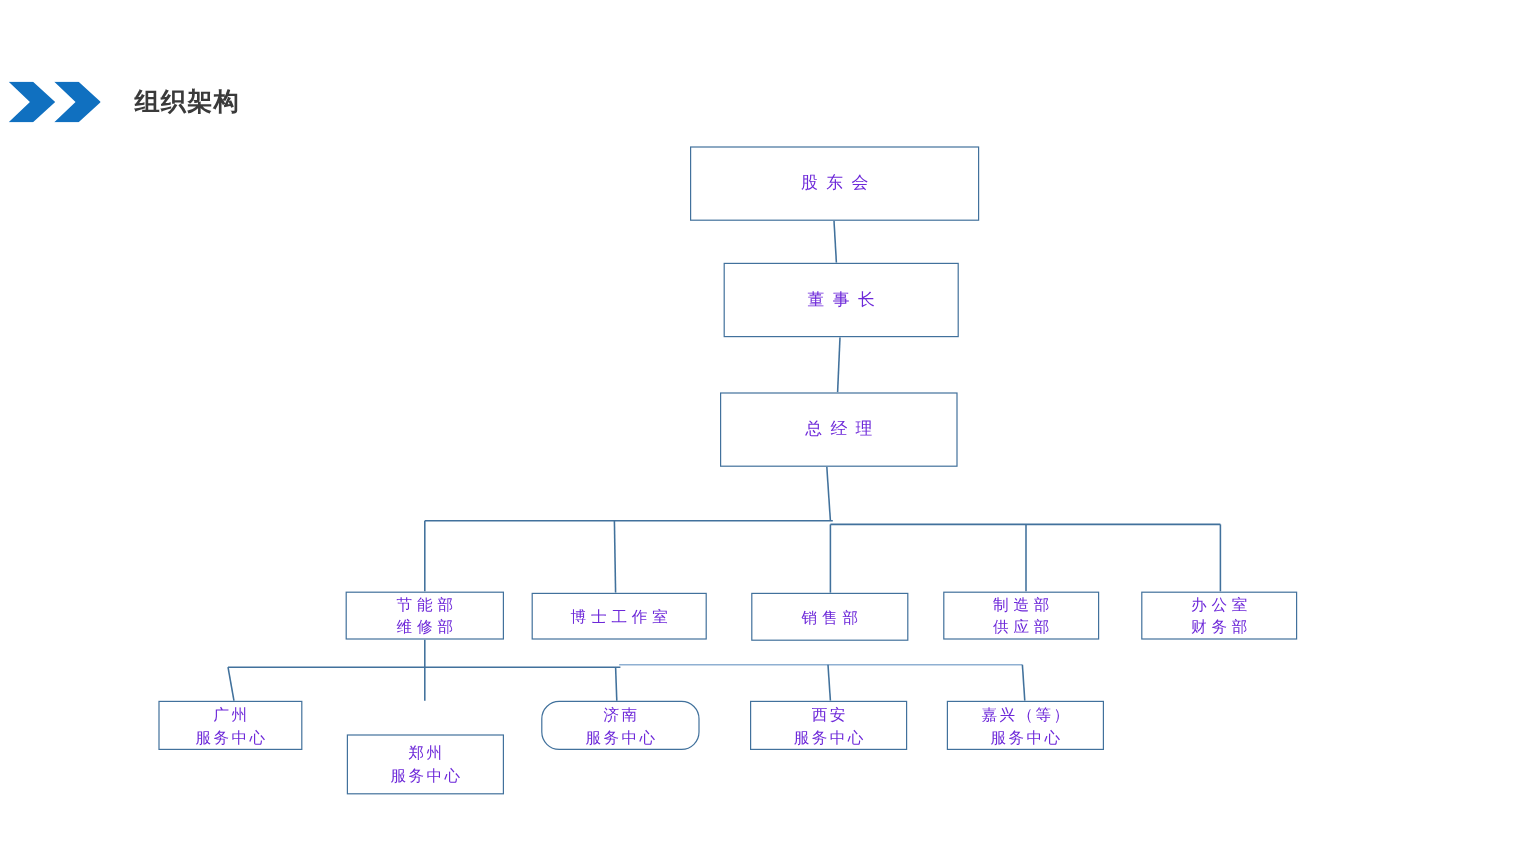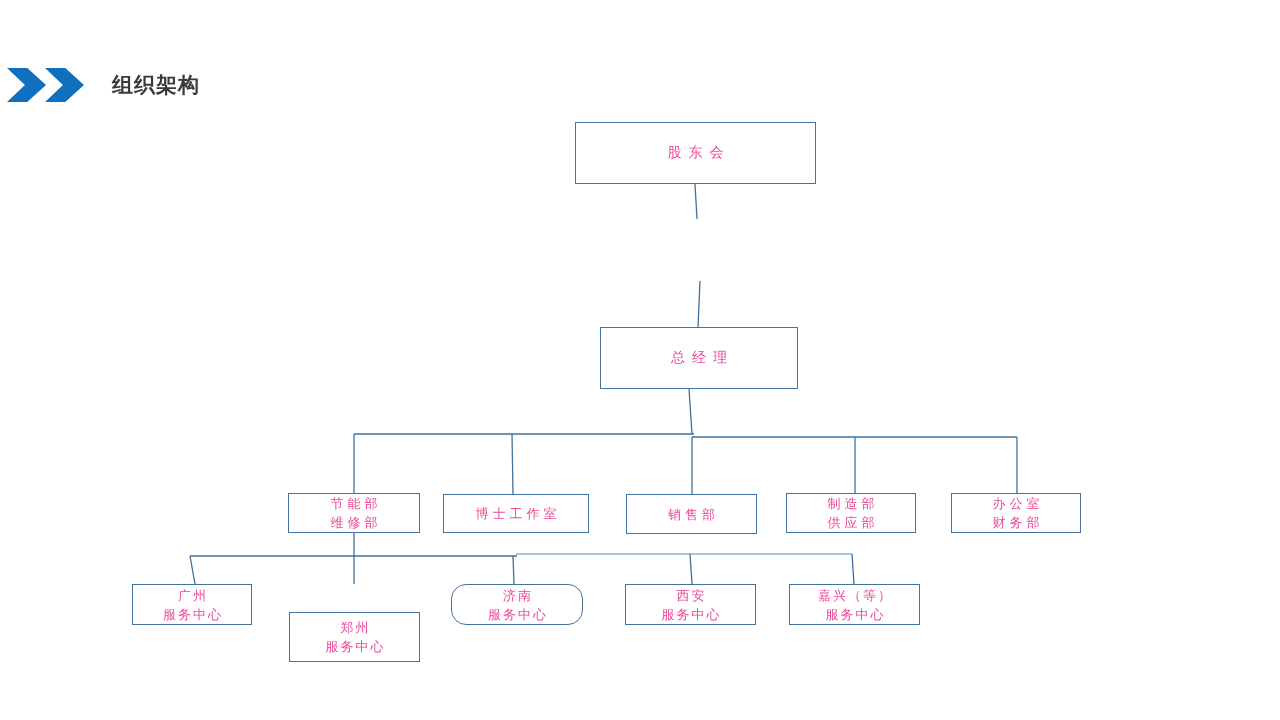--- a/index.html
+++ b/index.html
@@ -16,21 +16,21 @@
     position:absolute;left:112px;top:71px;font-size:21px;font-weight:bold;
     color:#3a3a3a;letter-spacing:1px;text-align:right;
   }
   
   svg.connectors{position:absolute;left:0;top:0;}
   
   .node{
     position:absolute;background:#ffffff;border:1.4px solid #41719C;
     box-sizing:border-box;display:flex;flex-direction:column;
     align-items:center;justify-content:center;
-    color:#ec4899;text-align:center;
+    color:#6d28d9;text-align:center;
   }
   .node.lv-top{font-size:14px;letter-spacing:7px;text-indent:7px;}
   .node.lv-4{font-size:13px;letter-spacing:4px;text-indent:4px;line-height:19px;}
   .node.lv-5{font-size:13px;letter-spacing:2px;text-indent:2px;line-height:19px;}
   .node span{display:block;}
 </style>
 </head>
 <body>
 
 <div class="slide">
@@ -56,20 +56,23 @@
       <line x1="516" y1="554" x2="852" y2="554" stroke="#8FB0D2"></line>
       <line x1="190" y1="556" x2="195" y2="584" stroke="#41719C"></line>
       <line x1="513" y1="556" x2="514" y2="584" stroke="#41719C"></line>
       <line x1="690" y1="554" x2="692" y2="584" stroke="#41719C"></line>
       <line x1="852" y1="554" x2="854" y2="584" stroke="#41719C"></line>
     </g>
   </svg>
 
   <div class="node lv-top" style="left:575px;top:122px;width:241px;height:62px;">
     <span>股东会</span>
+  </div>
+  <div class="node lv-top" style="left:603px;top:219px;width:196px;height:62px;">
+    <span>董事长</span>
   </div>
   <div class="node lv-top" style="left:600px;top:327px;width:198px;height:62px;text-align:right;">
     <span>总经理</span>
   </div>
 
   <div class="node lv-4" style="left:288px;top:493px;width:132px;height:40px;">
     <span>节能部</span>
     <span>维修部</span>
   </div>
   <div class="node lv-4" style="left:443px;top:494px;width:146px;height:39px;">

